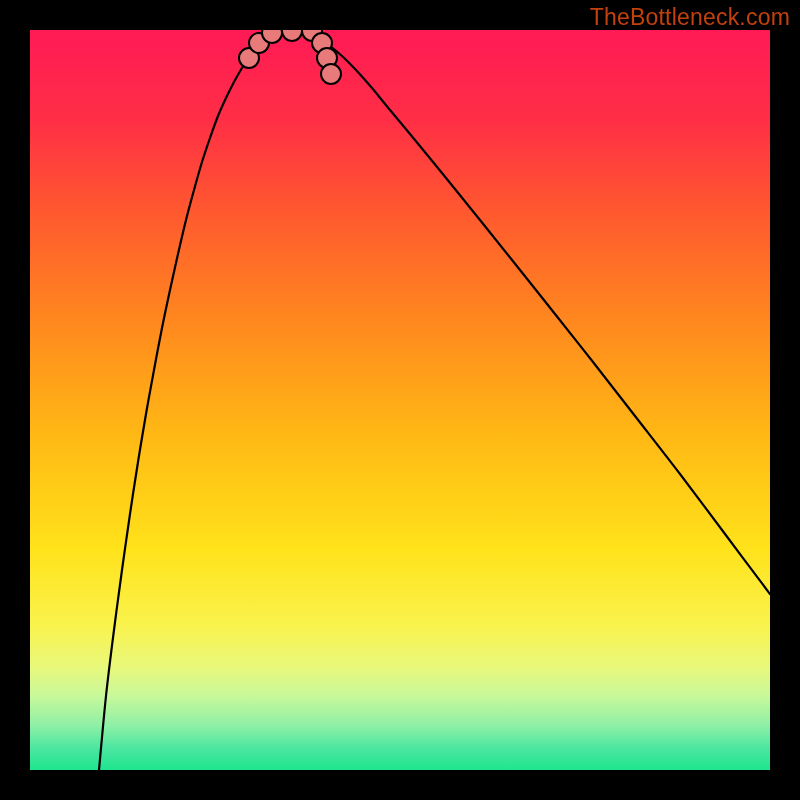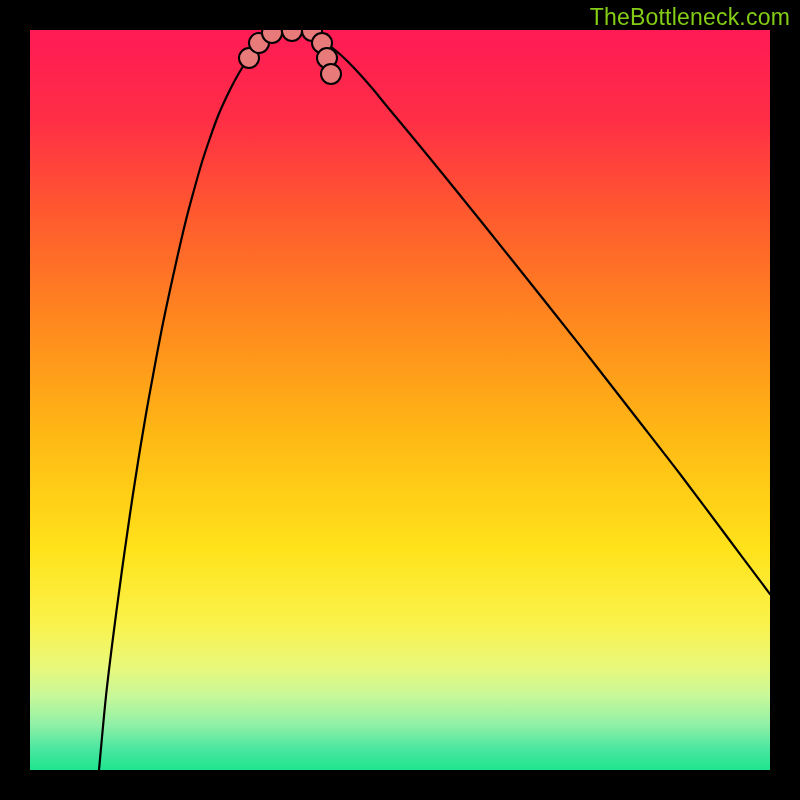--- a/index.html
+++ b/index.html
@@ -21,21 +21,21 @@
     left: 30px;
     top: 30px;
     width: 740px;
     height: 740px;
     overflow: hidden;
   }
   .watermark {
     position: absolute;
     top: 4px;
     right: 10px;
-    color: #84cc16;
+    color: #c2410c;
     font-size: 23px;
     font-weight: 400;
     letter-spacing: 0.2px;
     z-index: 50;
   }
   svg {
     display: block;
   }
 </style>
 </head>

